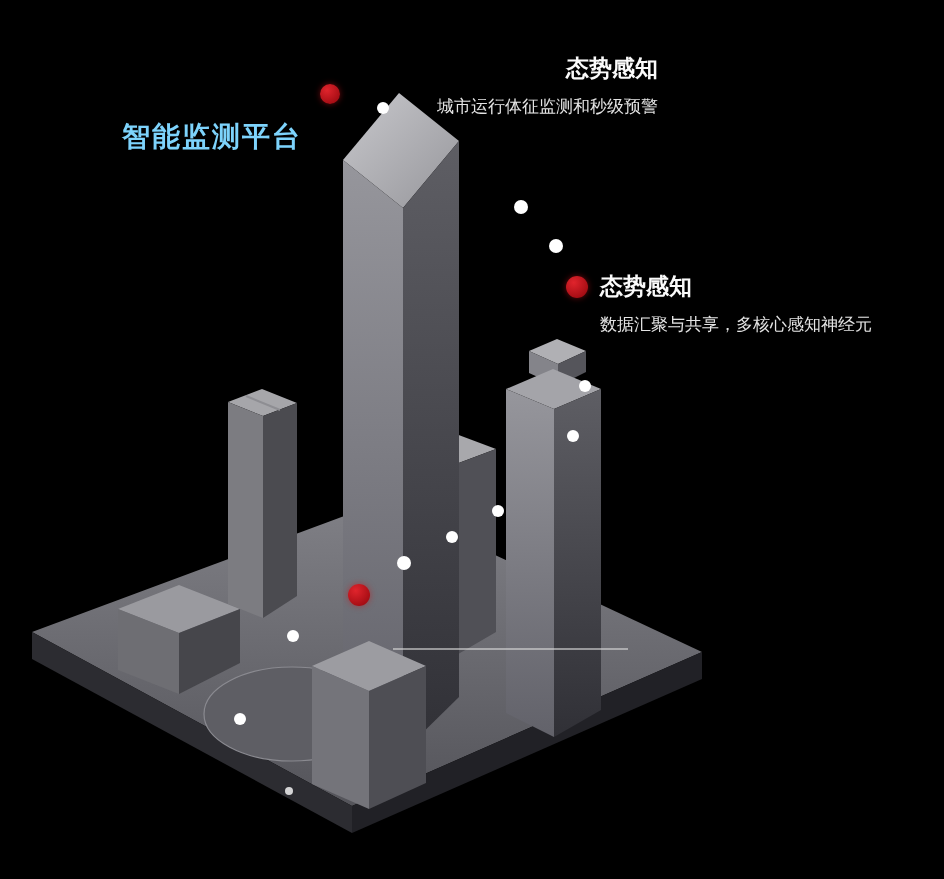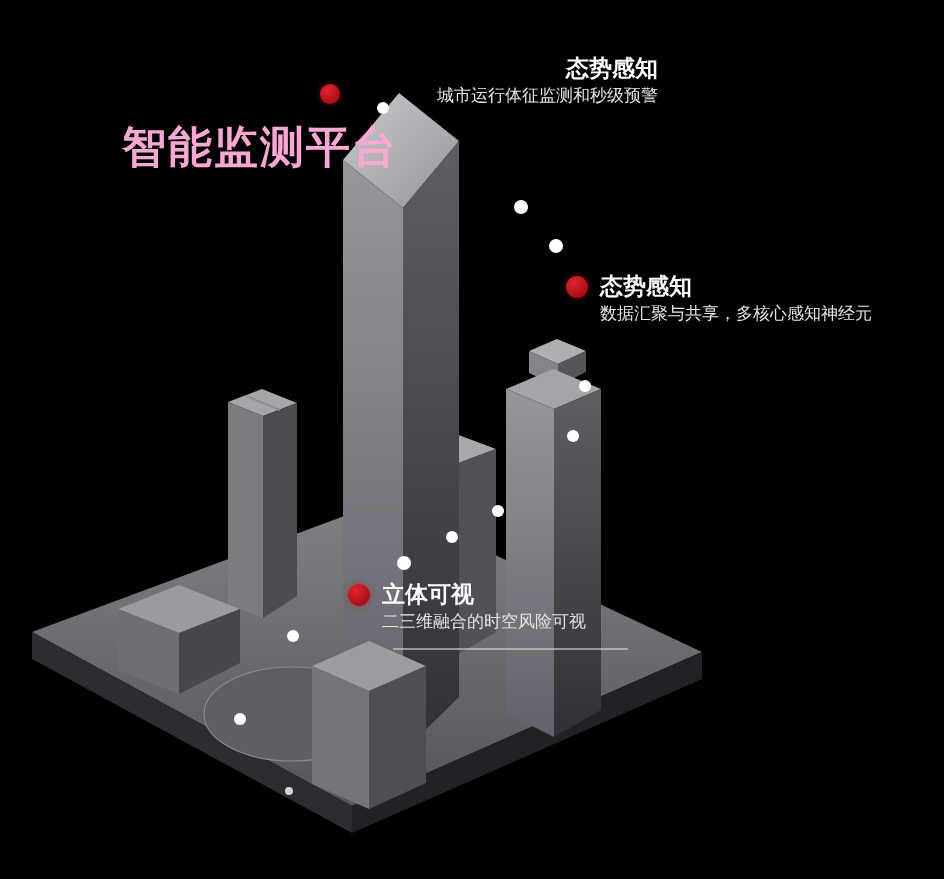--- a/index.html
+++ b/index.html
@@ -6,39 +6,39 @@
   .stage{
     position:relative;
     width:944px;height:879px;
     background:#000;
     overflow:hidden;
     font-family:"Liberation Sans", sans-serif;
   }
   .stage svg{position:absolute;left:0;top:0;}
   .page-title{
     position:absolute;left:122px;top:118px;
-    font-size:44px;font-weight:bold;color:#f9a8d4;
+    font-size:28px;font-weight:bold;color:#7dd3fc;
     letter-spacing:2px;white-space:nowrap;
   }
   .marker{
     position:absolute;border-radius:50%;
     background:radial-gradient(circle at 35% 30%, #e0242c, #a50d14 75%);
     box-shadow:0 0 6px rgba(200,18,26,.55);
   }
   .marker-title{left:320px;top:84px;width:20px;height:20px;}
   .feature{position:absolute;display:flex;gap:12px;align-items:flex-start;}
   .feature .dot{
     flex:none;width:22px;height:22px;border-radius:50%;
     background:radial-gradient(circle at 35% 30%, #e0242c, #a50d14 75%);
     box-shadow:0 0 6px rgba(200,18,26,.55);
     margin-top:4px;
   }
   .feature-text{display:flex;flex-direction:column;}
   .feature-label{font-size:23px;font-weight:bold;color:#fafafa;line-height:1.3;white-space:nowrap;}
-  .feature-desc{font-size:17px;color:#e4e4e4;line-height:1.4;white-space:nowrap;}
+  .feature-desc{font-size:17px;color:#e4e4e4;margin-top:11px;line-height:1.4;white-space:nowrap;}
   .f1{left:437px;top:54px;text-align:right;}
   .f2{left:566px;top:272px;}
   .f3{left:531px;top:463px;}
   .f4{left:348px;top:580px;}
 </style>
 </head>
 <body>
 
 <div class="stage">
 
@@ -140,19 +140,15 @@
     <span class="dot"></span>
     <div class="feature-text">
       <div class="feature-label">态势感知</div>
       <div class="feature-desc">数据汇聚与共享，多核心感知神经元</div>
     </div>
   </div>
 
 
   <div class="feature f4">
     <span class="dot"></span>
-    <div class="feature-text">
-      <div class="feature-label">立体可视</div>
-      <div class="feature-desc">二三维融合的时空风险可视</div>
-    </div>
   </div>
 
 </div>
 
 </body></html>

